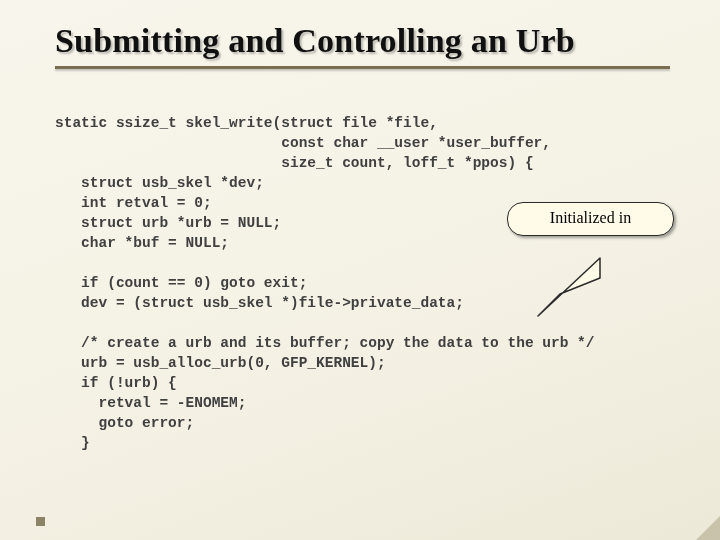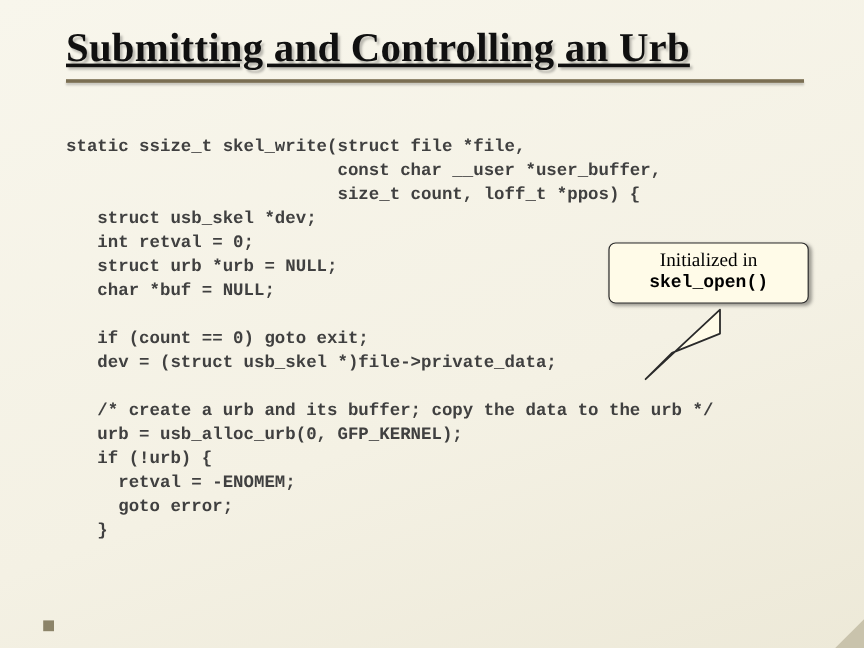--- a/index.html
+++ b/index.html
@@ -18,21 +18,20 @@
     height: 540px;
     box-sizing: border-box;
     padding: 22px 40px 0 55px;
   }
   .title {
     font-size: 34px;
     color: #101010;
     text-shadow: 2px 2px 2px rgba(0,0,0,0.25);
     margin: 0 0 6px 0;
     letter-spacing: 0.2px;
-    text-decoration: underline;
   }
   .title-rule {
     height: 2.5px;
     background: #7a6e52;
     box-shadow: 0 2px 2px rgba(0,0,0,0.2);
     margin-bottom: 24px;
     width: 615px;
   }
   .code-area {
     position: relative;
@@ -43,21 +42,21 @@
     color: #404040;
     white-space: pre;
   }
   .callout {
     position: absolute;
     right: 46px;
     top: 202px;
     width: 145px;
     background: #fffbe8;
     border: 1.5px solid #2a2a2a;
-    border-radius: 6px;
+    border-radius: 16px;
     box-shadow: 2px 2px 3px rgba(0,0,0,0.35);
     padding: 6px 10px 8px 10px;
     text-align: center;
     z-index: 2;
   }
   .callout-line1 {
     font-family: Georgia, 'Times New Roman', serif;
     font-size: 16px;
   }
   .callout-line2 {
@@ -125,21 +124,20 @@
 <span>   /* create a urb and its buffer; copy the data to the urb */
    urb = usb_alloc_urb(0, GFP_KERNEL);
    if (!urb) {
      retval = -ENOMEM;
      goto error;
    }</span>
   </div>
 
   <div class="callout">
     <div class="callout-line1">Initialized in</div>
-    <div class="callout-line2">skel_open()</div>
   </div>
 
   <svg class="callout-tail" viewBox="0 0 90 70">
     <path d="M80 2 L18 60 L40 38 L80 22 Z" fill="#fffbe8" stroke="#2a2a2a" stroke-width="1.5" stroke-linejoin="round"></path>
   </svg>
 
   <div class="tiny-square"></div>
   <div class="corner-dog"></div>
   <div class="corner-dog2"></div>
 

